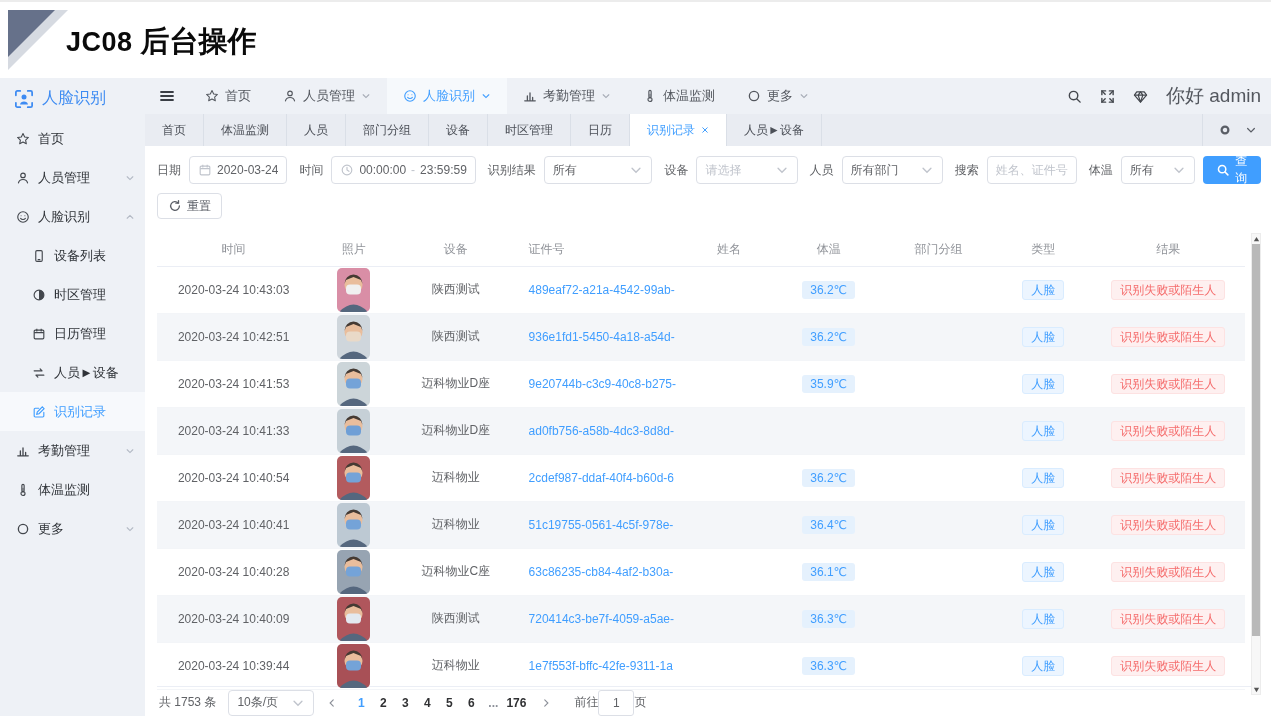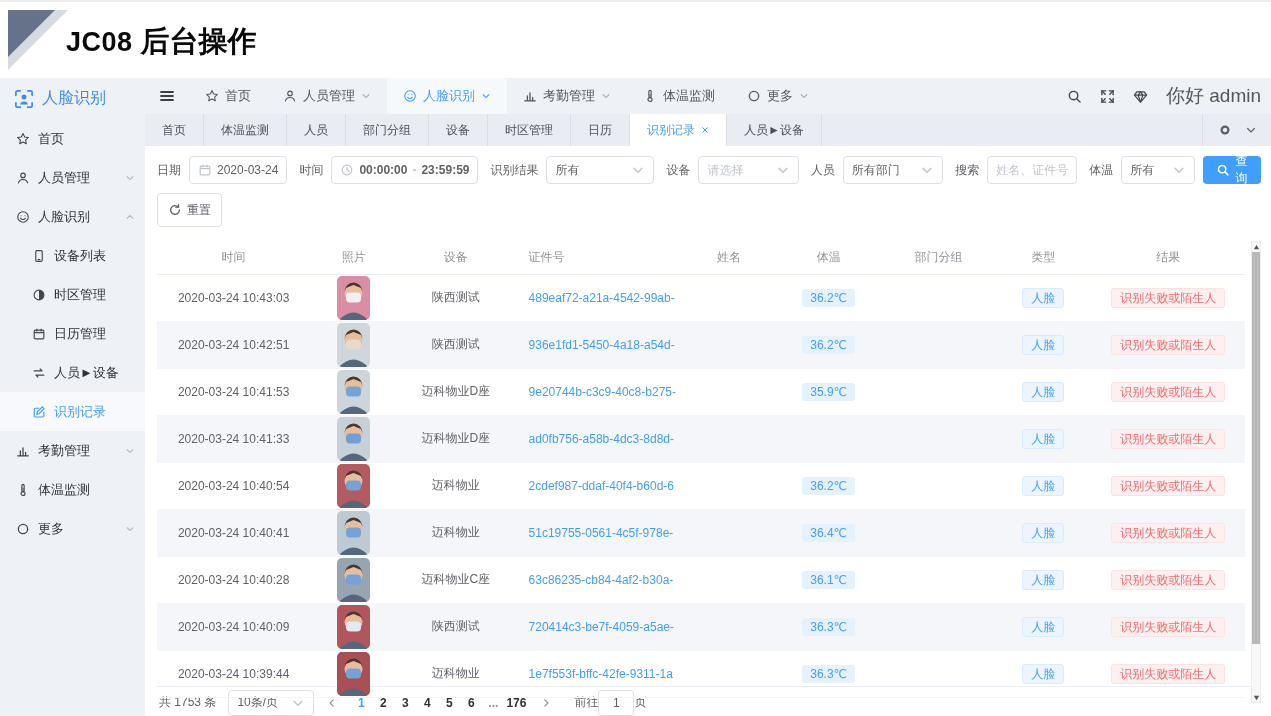--- a/index.html
+++ b/index.html
@@ -72,22 +72,22 @@
   .frow { display:flex; align-items:center; gap:8px; }
   .flabel { white-space:nowrap; margin-left:4px; }
   .flabel:first-child { margin-left:0; }
   .fbox { display:flex; align-items:center; gap:5px; border:1px solid #dcdfe6; border-radius:4px; height:28px; padding:0 8px; background:#fff; color:#606266; cursor:pointer; }
   .fbox .ic { color:#c0c4cc; }
   .fbox .chevd { margin-left:auto; color:#c0c4cc; }
   .placeholder { color:#c0c4cc; }
   .grow { flex:1 1 auto; min-width:0; white-space:nowrap; overflow:hidden; }
   .btn-primary { display:flex; align-items:center; gap:5px; background:#409eff; color:#fff; border:none; border-radius:4px; height:28px; padding:0 13px; font-size:12px; cursor:pointer; }
   .btn-primary .ic { color:#fff; }
-  .btn-plain { display:flex; align-items:center; gap:5px; background:#fff; color:#5a5e66; border:1px solid #dcdfe6; border-radius:4px; height:26px; padding:16px 10px; font-size:12px; cursor:pointer; margin-top:9px; }
-  .w-date{width:108px;} .w-time{width:160px;font-weight:bold;} .w-result{width:138px;} .w-device{width:128px;}
+  .btn-plain { display:flex; align-items:center; gap:5px; background:#fff; color:#5a5e66; border:1px solid #dcdfe6; border-radius:4px; height:26px; padding:8px 10px; font-size:12px; cursor:pointer; margin-top:9px; }
+  .w-date{width:108px;} .w-time{width:160px;} .w-result{width:138px;} .w-device{width:128px;}
   .w-person{width:128px;} .w-search{width:112px;} .w-temp{width:92px;}
 
   
   .table-wrap { margin-top:14px; position:relative; flex:1; min-height:0; }
   table { width:calc(100% - 16px); border-collapse:collapse; table-layout:fixed; }
   th { font-size:12px; color:#909399; font-weight:500; height:33px; border-bottom:1px solid #ebeef5; }
   td { font-size:12px; color:#606266; height:47px; text-align:center; overflow:hidden; white-space:nowrap; }
   tbody tr:nth-child(even) { background:#f4f6f9; }
   tbody tr { border-bottom:1px solid #f3f5f8; }
   td.cert, th.cert-h { text-align:left; padding-left:14px; }

